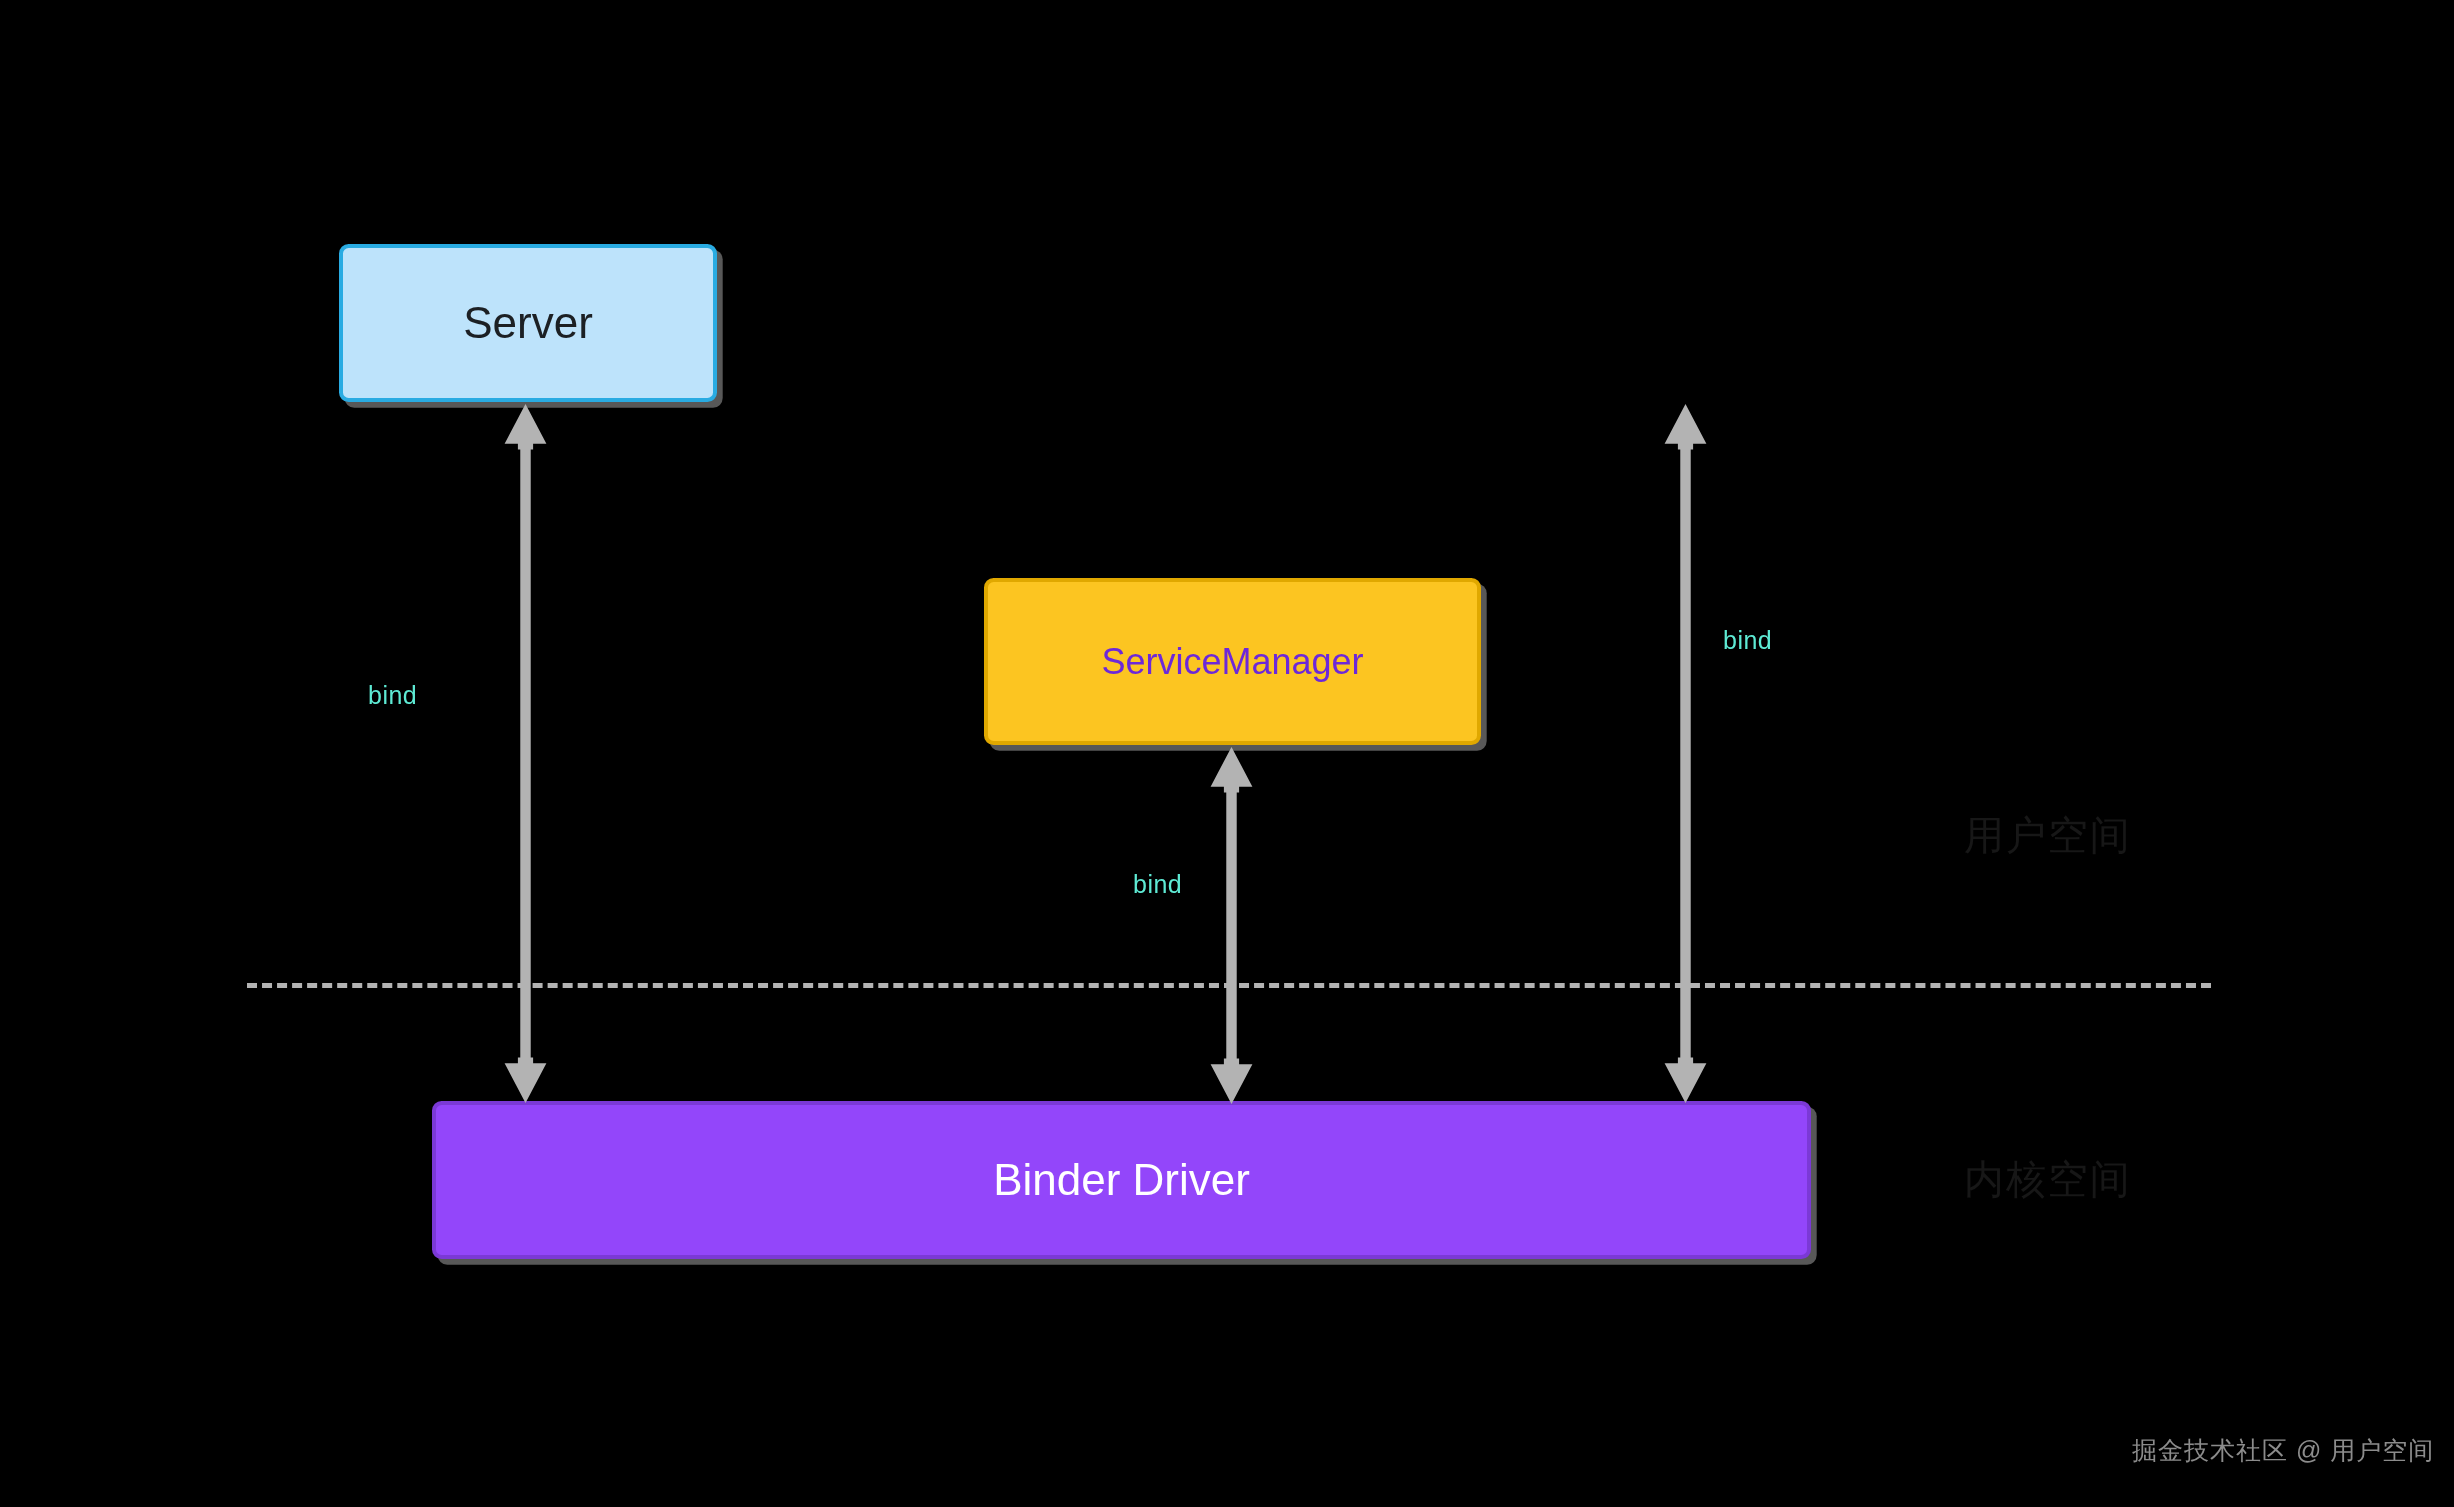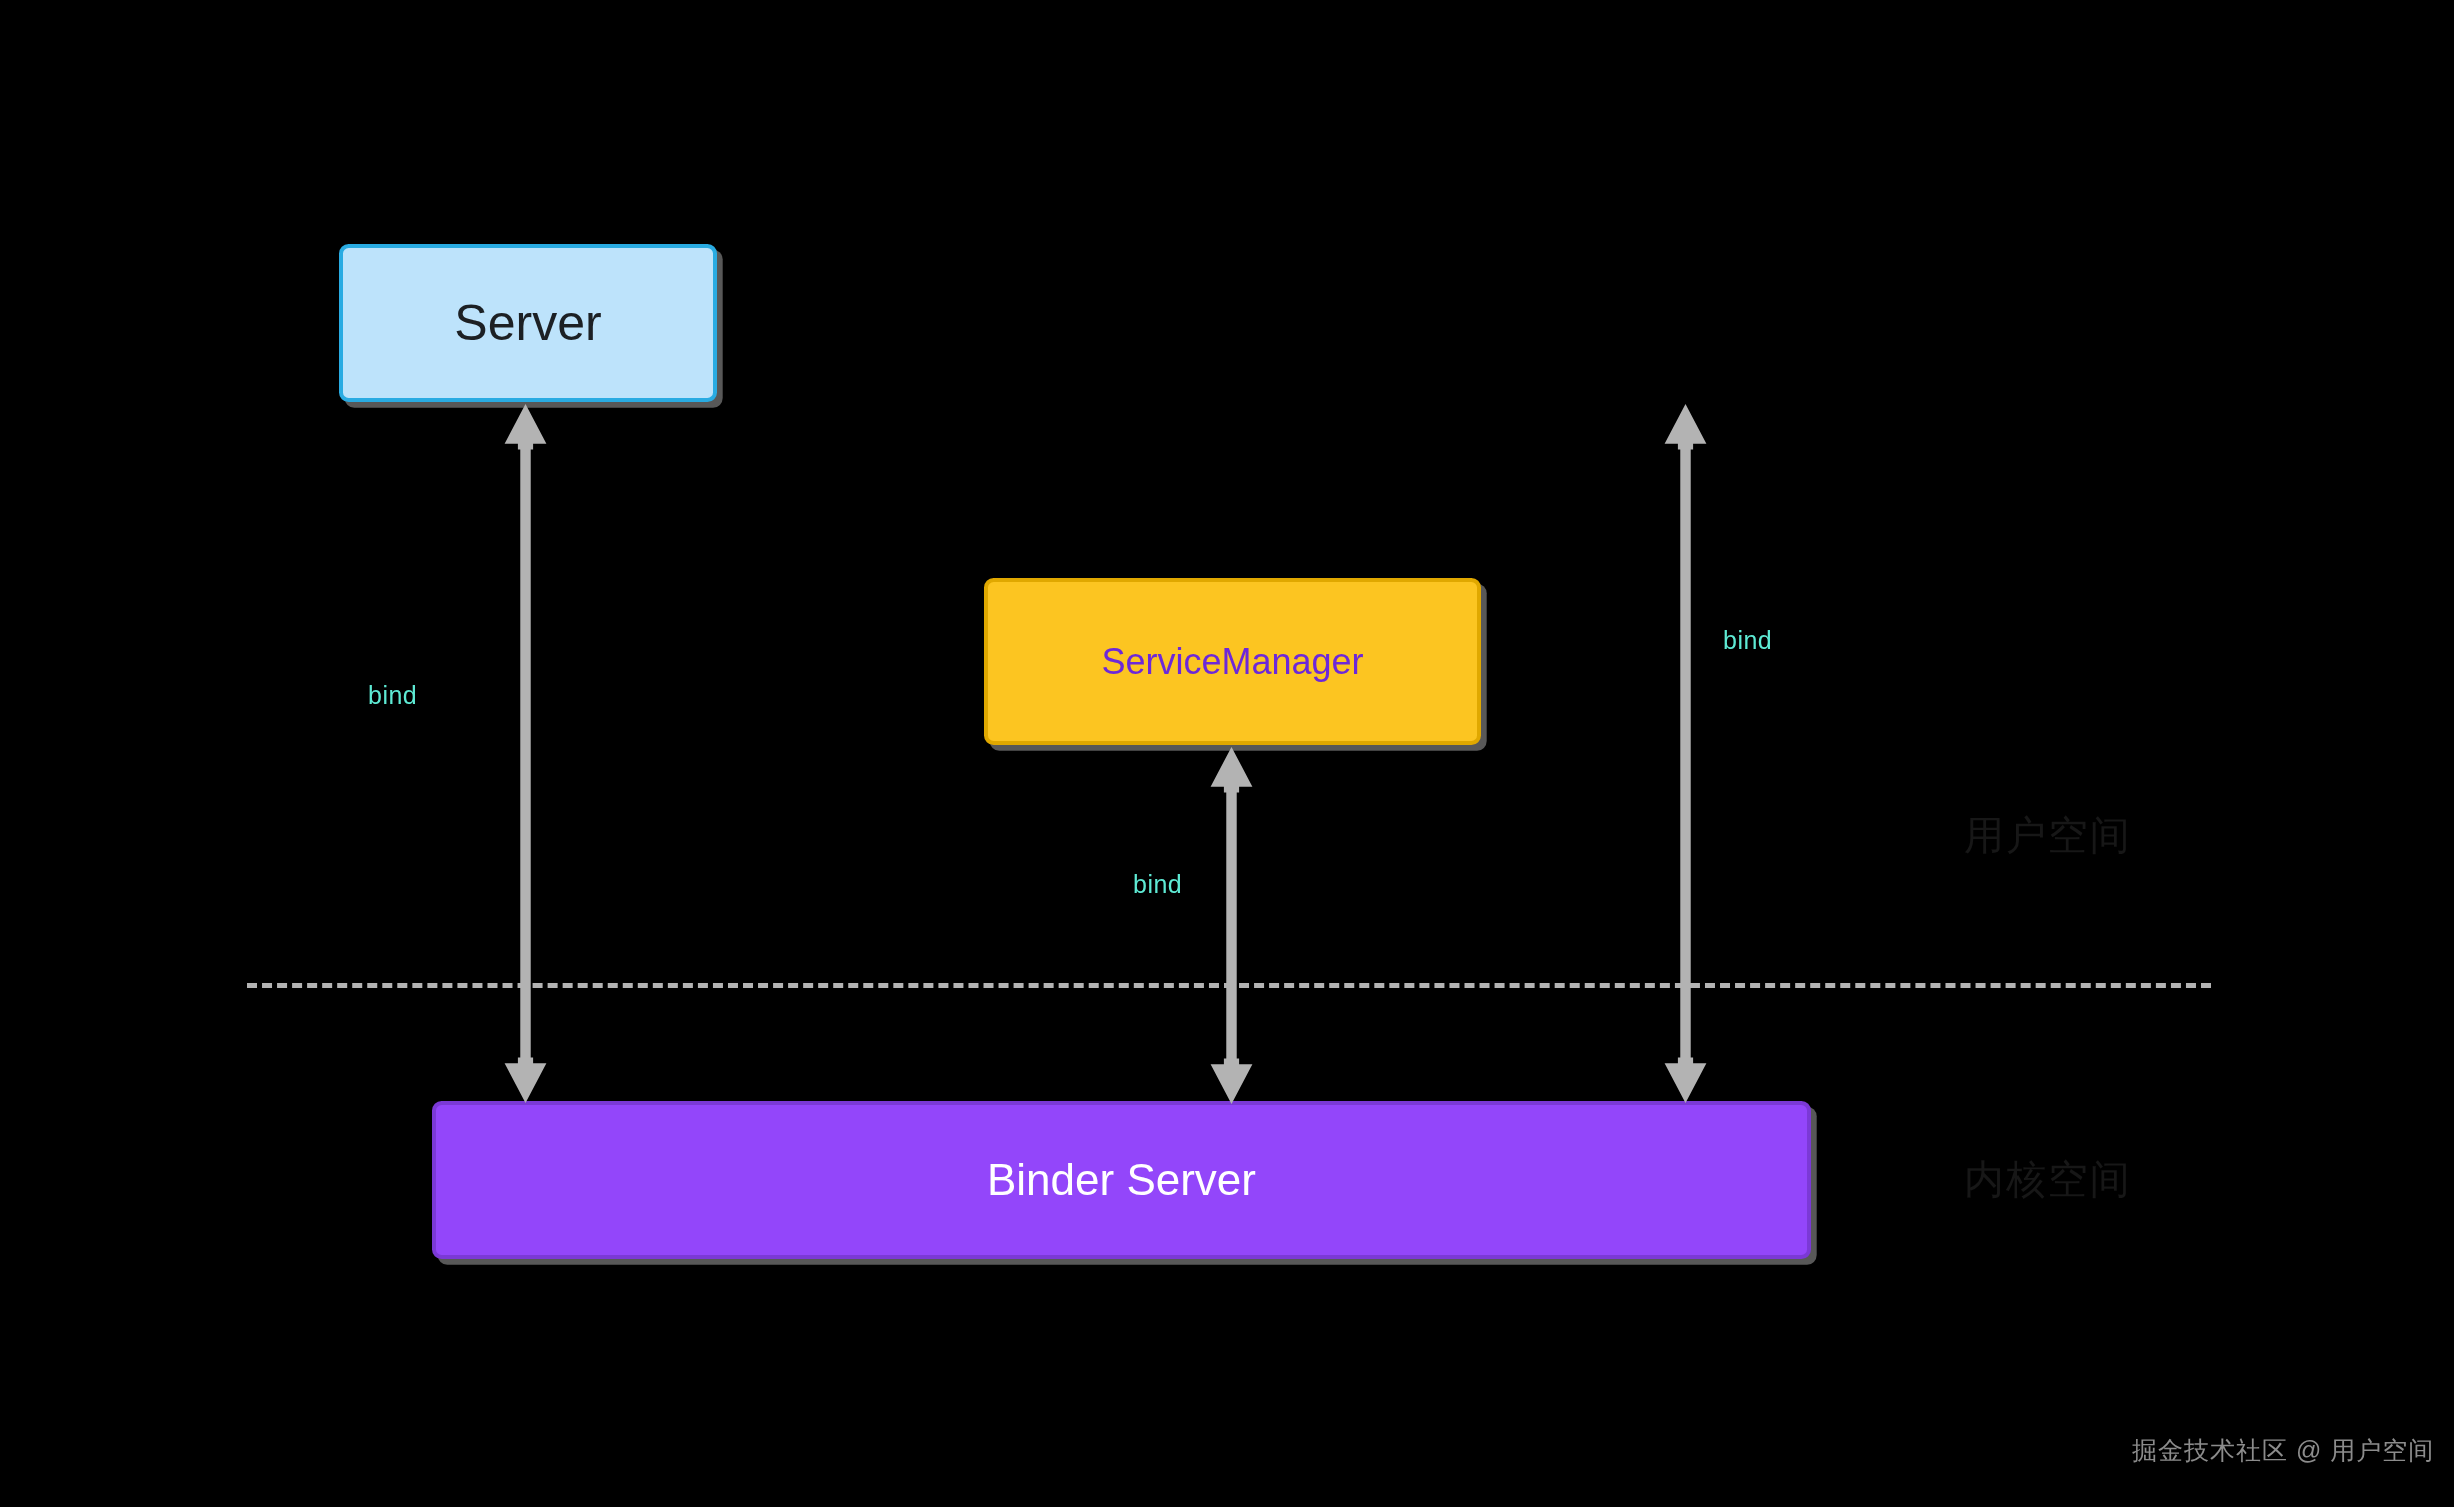--- a/index.html
+++ b/index.html
@@ -32,21 +32,21 @@
   }
   .node .node-label {
     display: block;
   }
 
   
   .node.blue {
     background: #bde3fb;
     border: 4.8px solid #29abe2;
     color: #1c2024;
-    font-size: 50px;
+    font-size: 44px;
   }
   
   .node.yellow {
     background: #fcc521;
     border: 4.8px solid #e0a800;
     color: #6d28d9;
     font-size: 36px;
   }
   
   .node.purple {
@@ -112,21 +112,21 @@
   <div class="node blue" style="left:339px; top:244px; width:378px; height:158px;">
     <span class="node-label">Server</span>
   </div>
 
 
   <div class="node yellow" style="left:984px; top:578px; width:497px; height:167px;">
     <span class="node-label">ServiceManager</span>
   </div>
 
   <div class="node purple" style="left:432px; top:1101px; width:1379px; height:158px;">
-    <span class="node-label">Binder Server</span>
+    <span class="node-label">Binder Driver</span>
   </div>
 
   <div class="boundary" style="left:247px; top:983px; width:1964px;"></div>
 
   <div class="connector" style="left:497px; top:400px; width:57px; height:707px;">
     <svg width="57" height="707" viewBox="0 0 60 740">
       <line x1="30" y1="24" x2="30" y2="716" stroke="#b3b3b3" stroke-width="11"></line>
       <polygon points="30,2 52,44 38,44 38,50 22,50 22,44 8,44" fill="#b3b3b3"></polygon>
       <polygon points="30,738 52,696 38,696 38,690 22,690 22,696 8,696" fill="#b3b3b3"></polygon>
     </svg>

